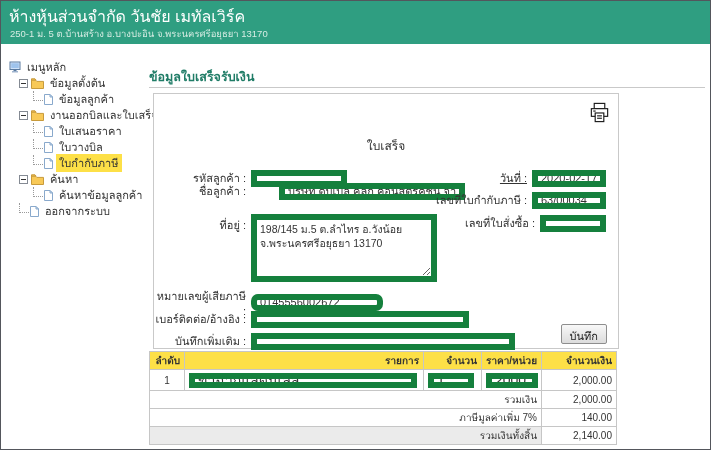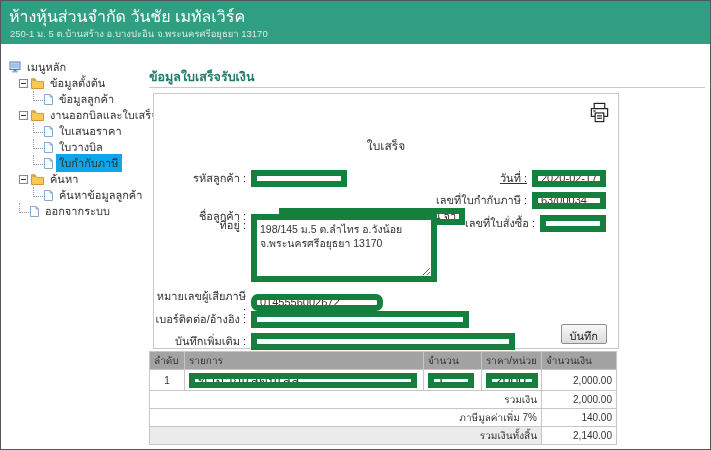--- a/index.html
+++ b/index.html
@@ -10,21 +10,21 @@
   }
   
   .topbar{position:absolute;left:0;top:0;width:100%;height:43px;background:#2f9e81;}
   .topbar-title{position:absolute;left:8px;top:3px;font-size:16px;font-weight:normal;color:#ffffff;}
   .topbar-subtitle{position:absolute;left:9px;top:25px;font-size:9.5px;color:#d6ece3;}
   
   .sidebar{position:absolute;left:6px;top:58px;width:140px;font-size:11px;color:#333;}
   .tree-row{display:flex;align-items:center;height:16px;white-space:nowrap;cursor:default;}
   .lv0{padding-left:2px;} .lv1{padding-left:12px;} .lv2{padding-left:26px;}
   .tree-row .lbl{padding:0 3px;}
-  .tree-row.selected .lbl{background:#0ea5e9;}
+  .tree-row.selected .lbl{background:#fde047;}
   .expander{display:inline-block;width:9px;height:9px;box-sizing:border-box;border:1px solid #848a93;
     background:#fff;position:relative;margin-right:3px;flex:none;}
   .expander::after{content:"";position:absolute;left:1px;top:3px;width:5px;height:1px;background:#333;}
   .elbow{display:inline-block;width:9px;height:9px;border-left:1px dotted #9a9a9a;
     border-bottom:1px dotted #9a9a9a;margin-bottom:7px;margin-right:1px;flex:none;}
   .ic{display:inline-block;flex:none;margin-right:3px;line-height:0;}
   
   .page-title{position:absolute;left:148px;top:66px;font-size:12.5px;font-weight:bold;color:#1f7c66;}
   .title-rule{position:absolute;left:148px;top:86px;width:556px;height:0;border-top:1px solid #c9c9c9;}
   .panel{position:absolute;left:152px;top:92px;width:466px;height:256px;border:1px solid #c9c9c9;background:#fff;box-sizing:border-box;}
@@ -37,21 +37,21 @@
   .tin{border:6px solid #15803d;height:17px;box-sizing:border-box;font-size:11px;
     font-family:"Liberation Sans","DejaVu Sans",sans-serif;color:#333;padding:1px 3px;background:#fff;}
   textarea.tin{height:68px;resize:both;font-size:10.5px;line-height:1.35;padding:2px 3px;}
   .save-btn{position:absolute;right:11px;top:230px;font-size:11px;padding:2px 8px;height:20px;
     border:1px solid #8e8e8e;border-radius:2px;background:linear-gradient(#f8f8f8,#dcdcdc);color:#222;cursor:pointer;
     font-family:"Liberation Sans","DejaVu Sans",sans-serif;}
   
   .items{position:absolute;left:148px;top:350px;width:467px;border-collapse:collapse;table-layout:fixed;
     font-size:10px;color:#333;}
   .items th,.items td{border:1px solid #c6c6c6;padding:1px 4px;box-sizing:border-box;}
-  .items th{font-weight:normal;text-align:left;height:17px;background:#a3a3a3;}
+  .items th{font-weight:bold;text-align:right;height:17px;background:#fde047;}
   .col-no{width:35px;} .col-desc{width:239px;} .col-qty{width:58px;} .col-price{width:60px;} .col-amt{width:75px;}
   .c-no{text-align:center;}
   .c-amt{text-align:right;padding-right:6px;}
   .item-row td{height:21px;}
   .item-row .tin{height:15px;font-size:14px;}
   .in-desc{width:228px;} .in-qty{width:46px;} .in-price{width:52px;}
   .sum-row td{height:16px;}
   .sum-lbl{text-align:right;padding-right:6px;}
   .grand .sum-lbl{background:#ebebeb;}
 </style>
@@ -185,21 +185,21 @@
         </svg>
       </span>
     </button>
 
     <div class="form-title">ใบเสร็จ</div>
 
     <div class="frow" style="left:0;top:75px;">
       <span class="flab">รหัสลูกค้า :</span>
       <input class="tin" style="width: 96px;" value="">
     </div>
-    <div class="frow" style="left:0;top:113px;gap:28px;">
+    <div class="frow" style="left:0;top:88px;gap:28px;">
       <span class="flab">ชื่อลูกค้า :</span>
       <input class="tin" style="width: 186px;" value="บริษัท ดับเบิ้ล คลิ๊ก คอนสตรัคชั่น จำกัด (สำนักงานใหญ่)">
     </div>
     <div class="frow" style="left:0;top:120px;align-items:flex-start;">
       <span class="flab" style="margin-top:2px;">ที่อยู่ :</span>
       <textarea class="tin" style="width: 186px;">198/145 ม.5 ต.ลำไทร อ.วังน้อย
 จ.พระนครศรีอยุธยา 13170</textarea>
     </div>
     <div class="frow" style="left:0;top:193px;">
       <span class="flab">หมายเลขผู้เสียภาษี :</span>

